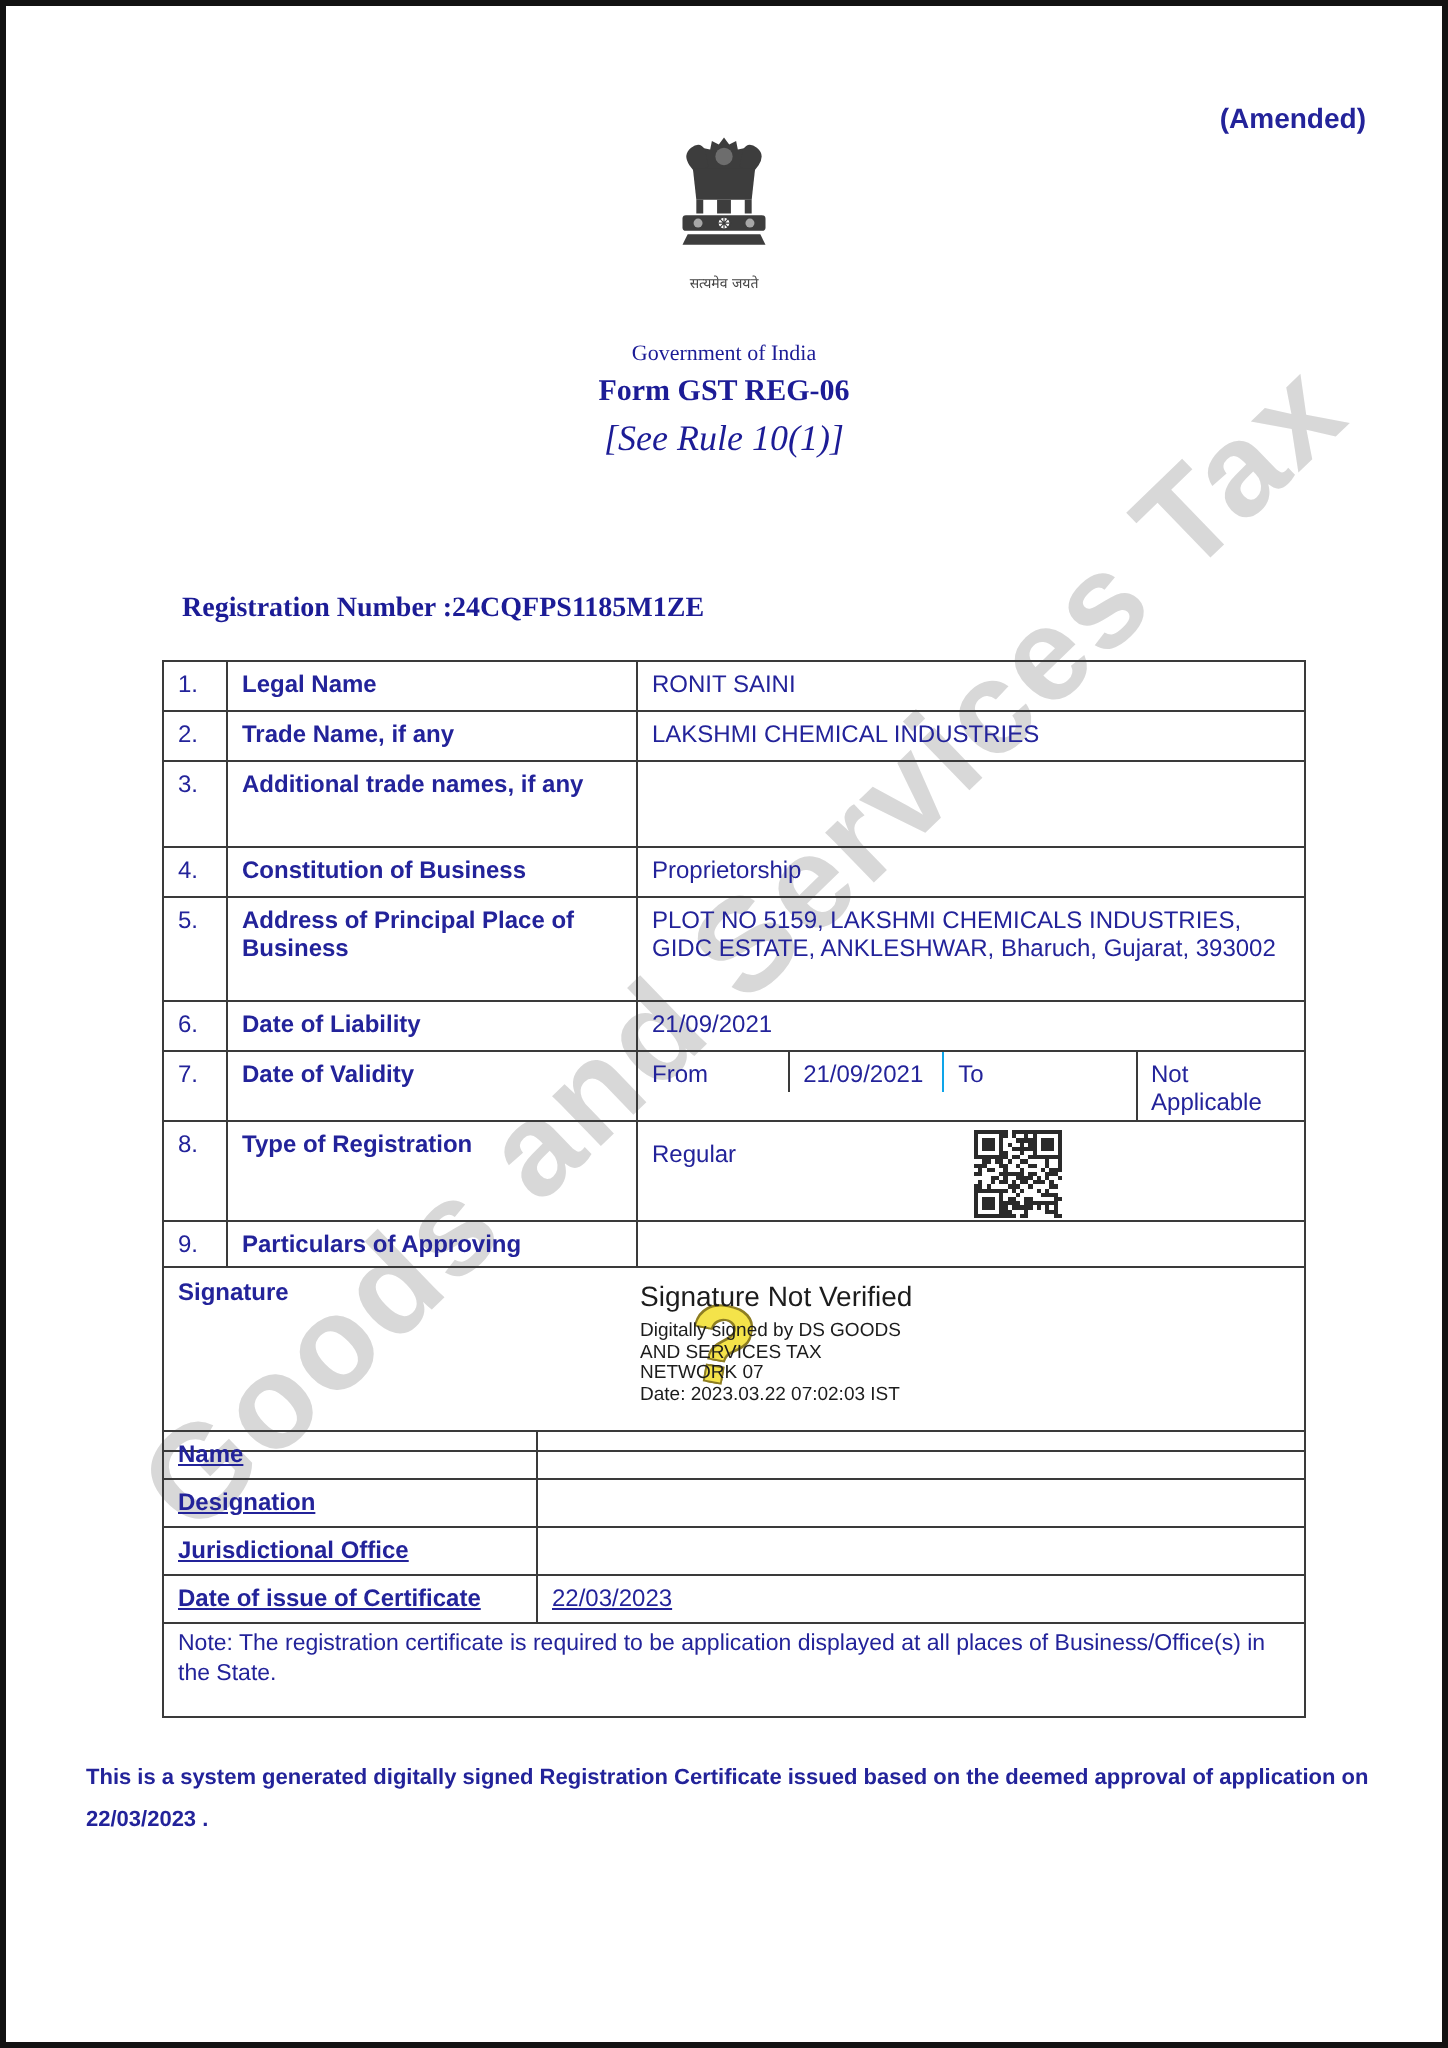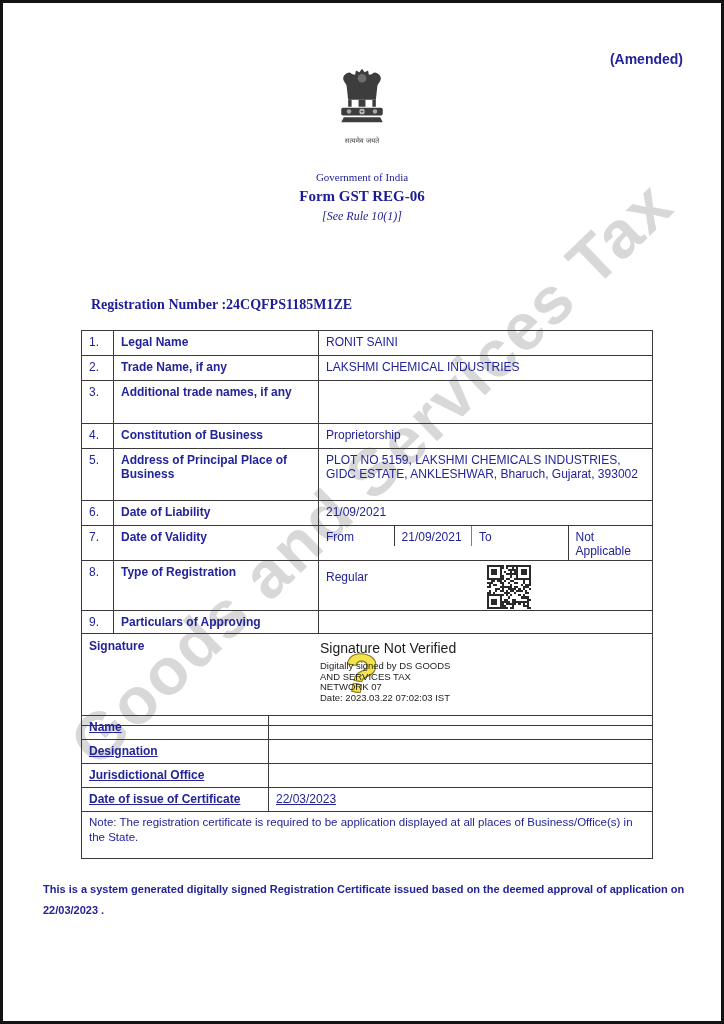--- a/index.html
+++ b/index.html
@@ -25,21 +25,21 @@
   }
   
   .emblem { position:absolute; top:64px; left:0; width:100%; text-align:center; }
   .emblem svg { display:inline-block; }
   .emblem-motto { font-size:7px; color:#444; margin-top:1px; font-family:"DejaVu Sans", sans-serif; }
   
   .header-block { position:absolute; top:168px; left:0; width:100%; text-align:center;
     font-family:"Liberation Serif", serif; color:#1c1c96; }
   .h-gov  { font-size:11px; font-weight:normal; }
   .h-form { font-size:15px; font-weight:bold; margin-top:5px; }
-  .h-rule { font-size:12px; font-style:italic; margin-top:4px; }
+  .h-rule { font-size:18px; font-style:italic; margin-top:4px; }
   .h-title{ font-size:16px; font-weight:bold; margin-top:27px; }
   .reg-line { position:absolute; top:294px; left:88px;
     font-family:"Liberation Serif", serif; font-size:14px; font-weight:bold; color:#1c1c96; }
   
   .tbl-wrap { position:absolute; left:78px; top:327px; width:572px; }
   table { border-collapse:collapse; width:572px; table-layout:fixed; }
   td { border:1px solid #3a3a3a; vertical-align:top; font-size:12px;
        padding:4px 5px 2px 7px; color:#23239a; overflow:hidden; }
   td.num { width:32px; }
   td.lbl { width:205px; font-weight:bold; }

